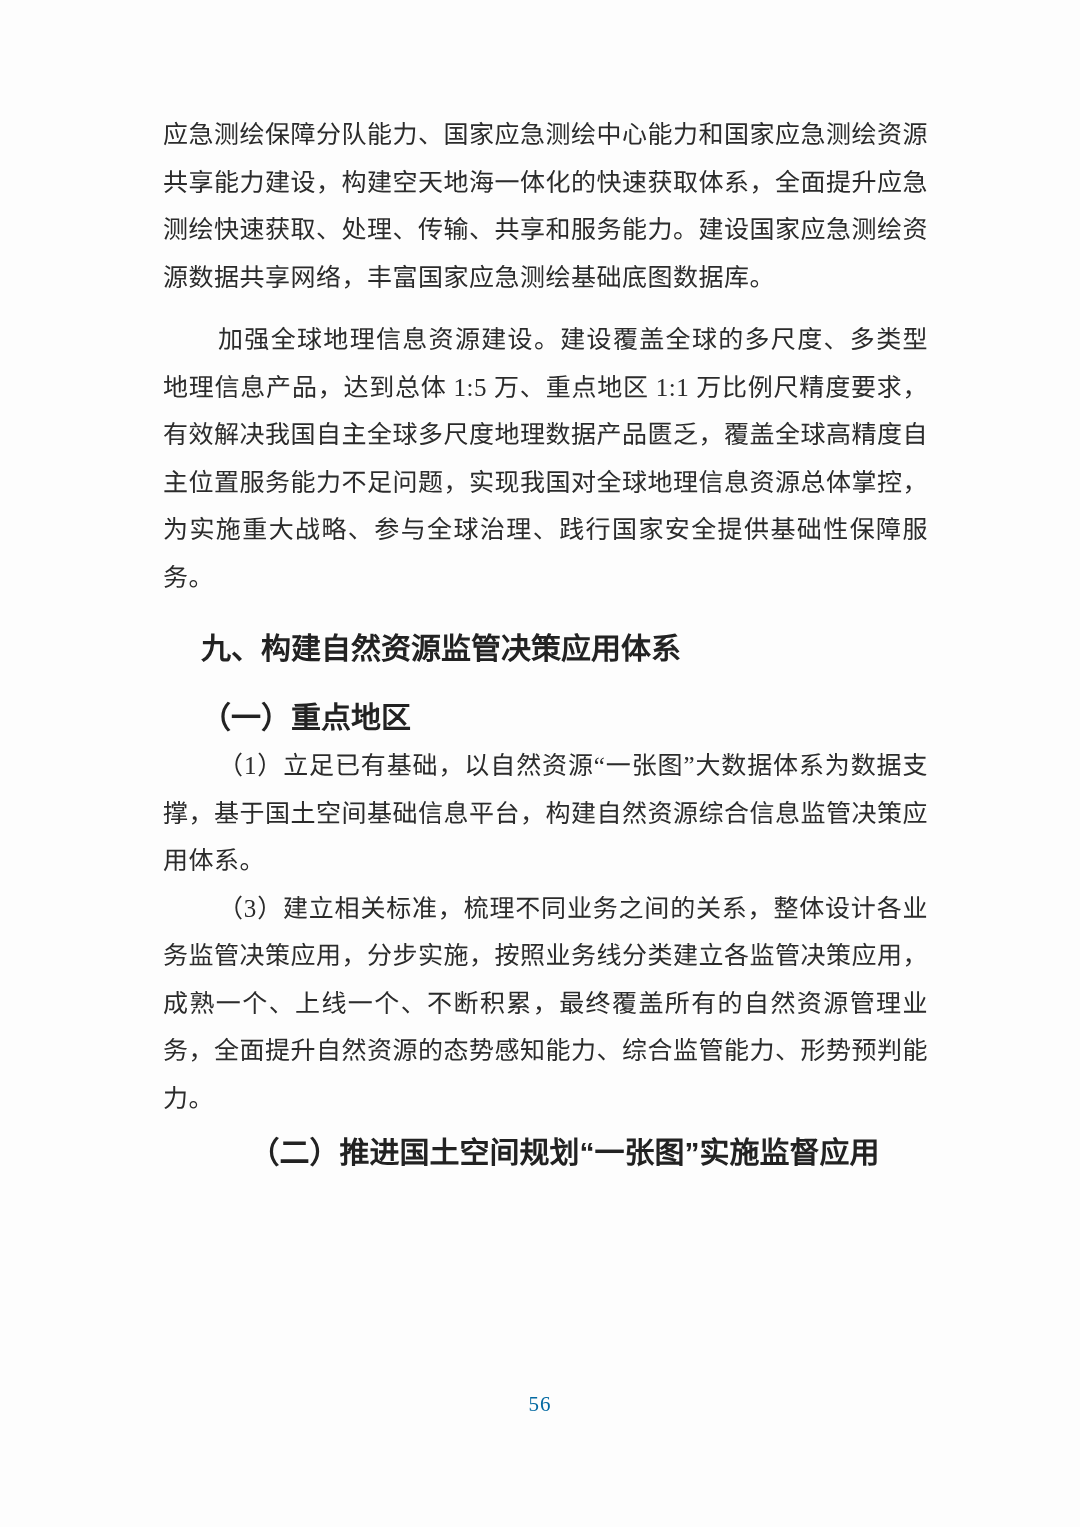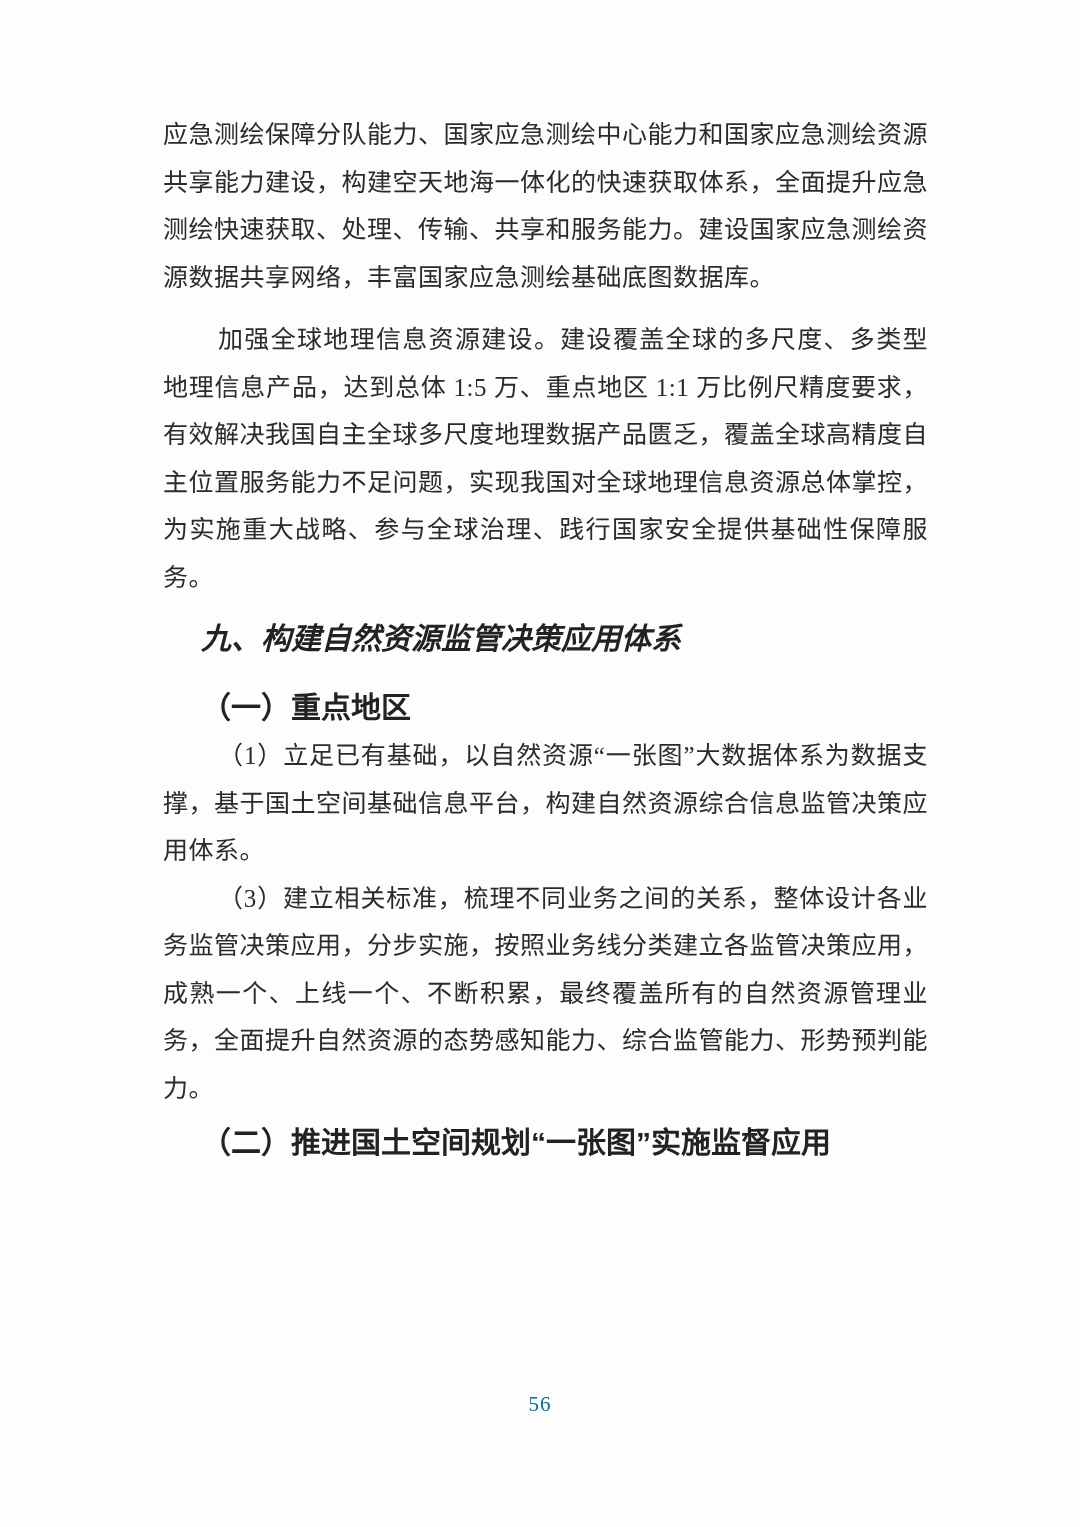--- a/index.html
+++ b/index.html
@@ -39,26 +39,26 @@
   }
   h2.sec, h3.subsec {
     margin: 0 0 0 38px;
     font-family: "Liberation Sans", "DejaVu Sans", sans-serif;
     font-weight: 700;
     font-size: 30px;
     line-height: 48px;
     color: #222;
   }
   h2.sec {
-    margin-top: 14px;
+    margin-top: 24px;
     margin-bottom: 21px;
-    font-style: italic;
   }
   h3.subsec.gap-before {
     margin-top: 7px;
+    text-align: center;
   }
   .page-number {
     position: absolute;
     top: 1392px;
     left: 0;
     width: 100%;
     text-align: center;
     font-size: 21px;
     letter-spacing: 1px;
     color: #0369a1;

